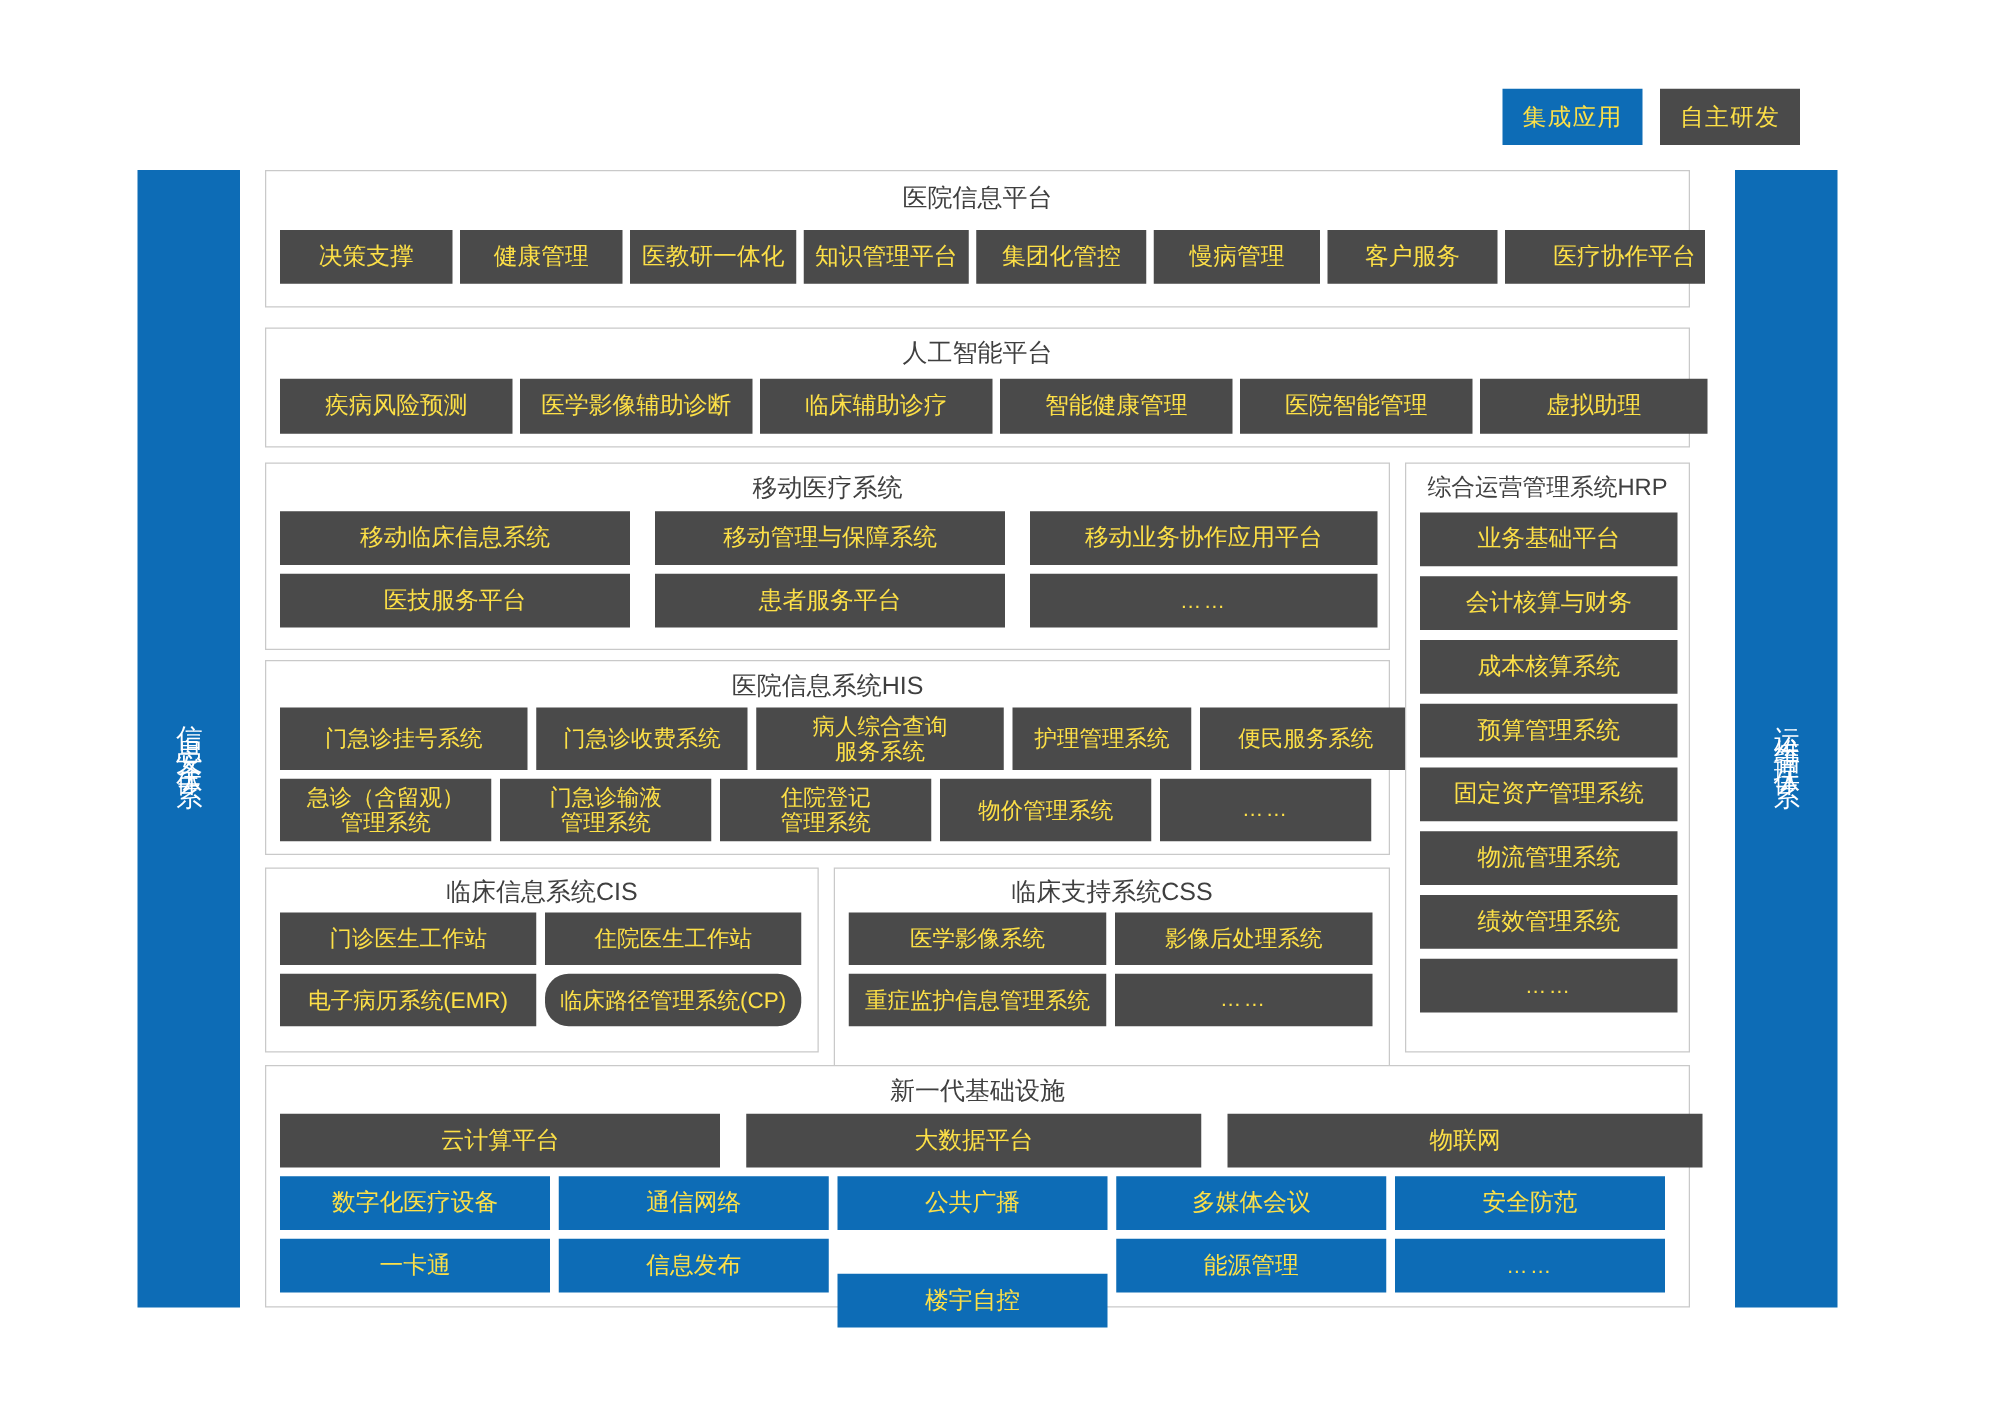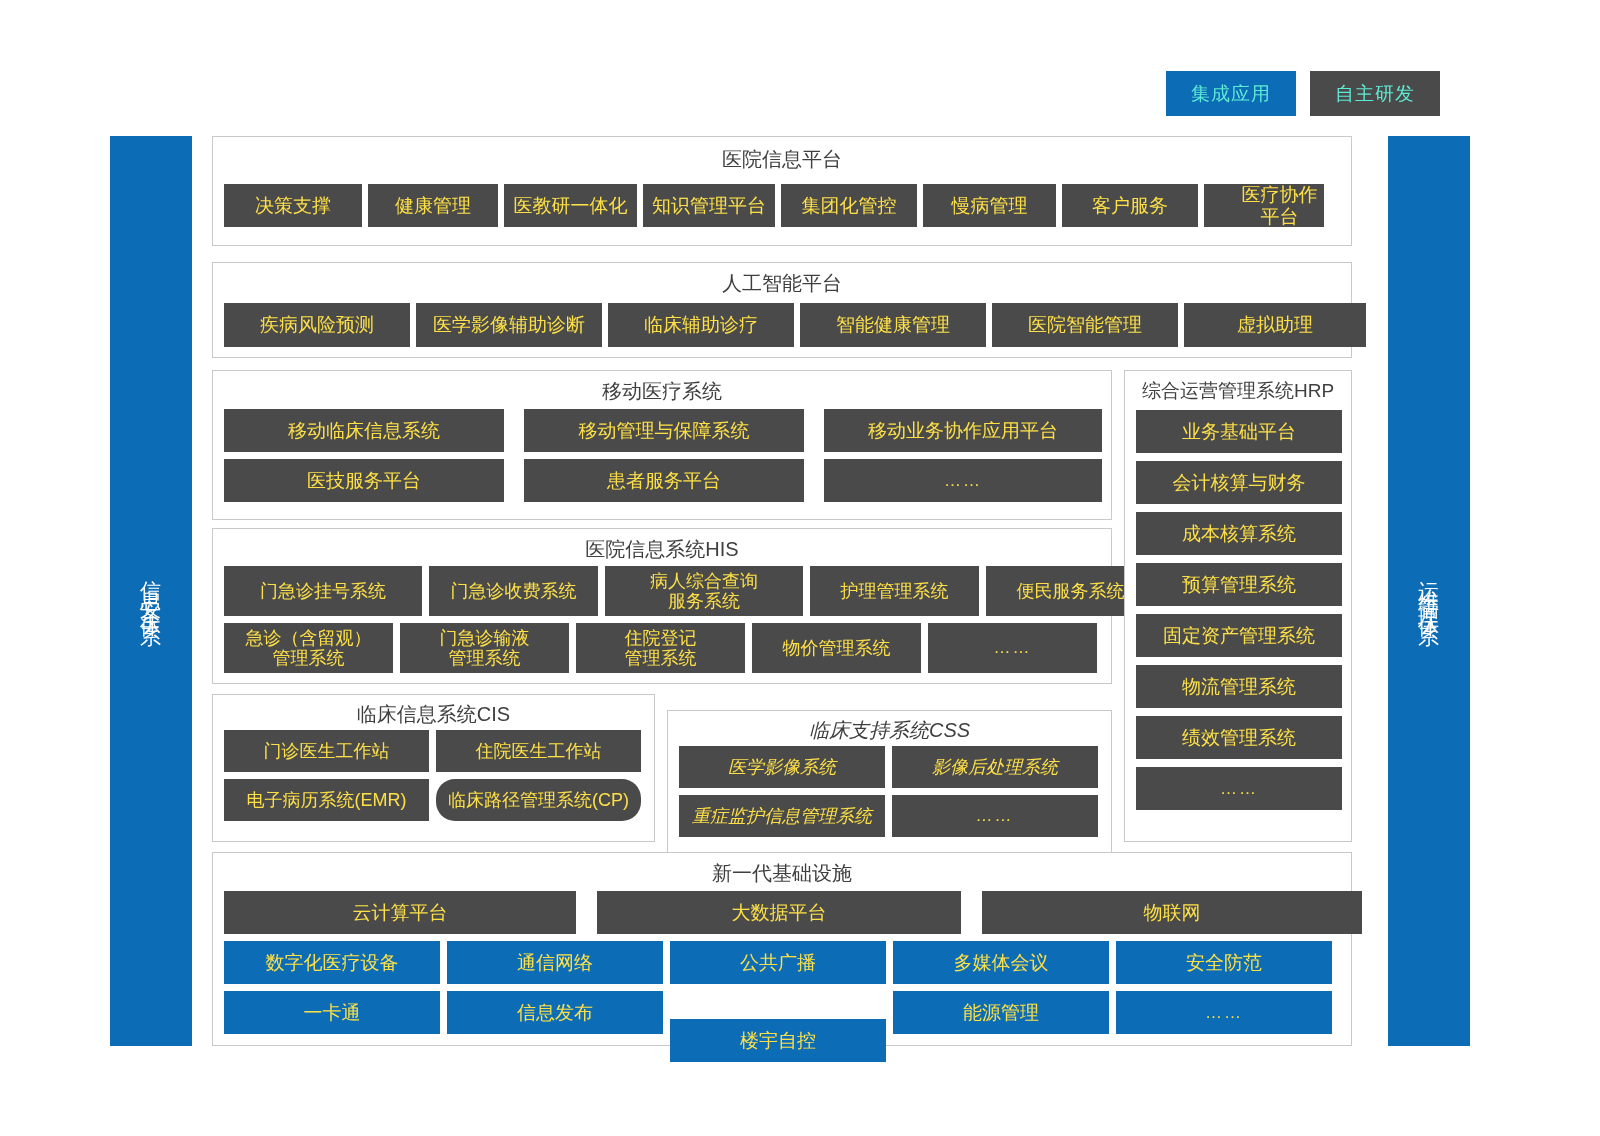--- a/index.html
+++ b/index.html
@@ -10,23 +10,23 @@
     color:#3f3f3f;
     position:relative;
     overflow:hidden;
   }
   
   .legend{
     position:absolute;top:71px;right:160px;
     display:flex;gap:14px;
   }
   .legend-chip{
-    width:130px;height:45px;
+    width:112px;height:45px;
     display:flex;align-items:center;justify-content:center;
-    color:#5eead4;font-size:19px;letter-spacing:1px;
+    color:#fde047;font-size:19px;letter-spacing:1px;
   }
   .chip-blue{background:#0d6cb6;}
   .chip-gray{background:#4a4a4a;}
 
   
   .side-bar{
     position:absolute;top:136px;width:82px;height:910px;
     background:#0d6cb6;
     display:flex;align-items:center;justify-content:center;
   }
@@ -100,21 +100,21 @@
   #p4 .box{height:50px;font-size:18px;}
 
   
   #p5{left:0;top:558px;width:443px;height:148px;}
   #p5 .panel-title{margin-top:9px;}
   #p5 .grid{position:absolute;left:11px;top:35px;display:flex;flex-direction:column;gap:7px;}
   #p5 .row{gap:7px;}
   #p5 .box{height:42px;font-size:18px;}
 
   
-  #p6{left:455px;top:574px;width:445px;height:172px;font-style:italic;}
+  #p6{left:455px;top:558px;width:445px;height:172px;}
   #p6 .panel-title{margin-top:9px;}
   #p6 .grid{position:absolute;left:11px;top:35px;display:flex;flex-direction:column;gap:7px;}
   #p6 .row{gap:7px;}
   #p6 .box{height:42px;font-size:18px;}
 
   
   #p7{left:912px;top:234px;width:228px;height:472px;}
   #p7 .panel-title{margin-top:10px;font-size:19px;}
   #p7 .col{position:absolute;left:11px;top:39px;display:flex;flex-direction:column;gap:8px;}
   #p7 .box{width:206px;height:43px;font-size:19px;}
@@ -165,21 +165,21 @@
         </div>
         <div class="box gray" style="width: 136px;">
           <span>集团化管控</span>
         </div>
         <div class="box gray" style="width: 133px;">
           <span>慢病管理</span>
         </div>
         <div class="box gray" style="width: 136px;">
           <span>客户服务</span>
         </div>
-        <div class="box gray" style="width: 120px; padding-left: 35px;">
+        <div class="box gray" style="width: 160px; padding-left: 35px;">
           <span>医疗协作平台</span>
         </div>
       </div>
   </div>
 
   <div class="panel" id="p2">
     <div class="panel-title">人工智能平台</div>
     <div class="row">
         <div class="box gray" style="width: 186px;">
           <span>疾病风险预测</span>
@@ -236,21 +236,21 @@
         <div class="row">
           <div class="box gray" style="width: 198px;">
             <span>门急诊挂号系统</span>
           </div>
           <div class="box gray" style="width: 169px;">
             <span>门急诊收费系统</span>
           </div>
           <div class="box gray" style="width: 198px;">
             <span>病人综合查询<br>服务系统</span>
           </div>
-          <div class="box gray" style="width: 169px;">
+          <div class="box gray" style="width: 143px;">
             <span>护理管理系统</span>
           </div>
           <div class="box gray" style="width: 169px;">
             <span>便民服务系统</span>
           </div>
         </div>
         <div class="row">
           <div class="box gray" style="width: 169px;">
             <span>急诊（含留观）<br>管理系统</span>
           </div>

